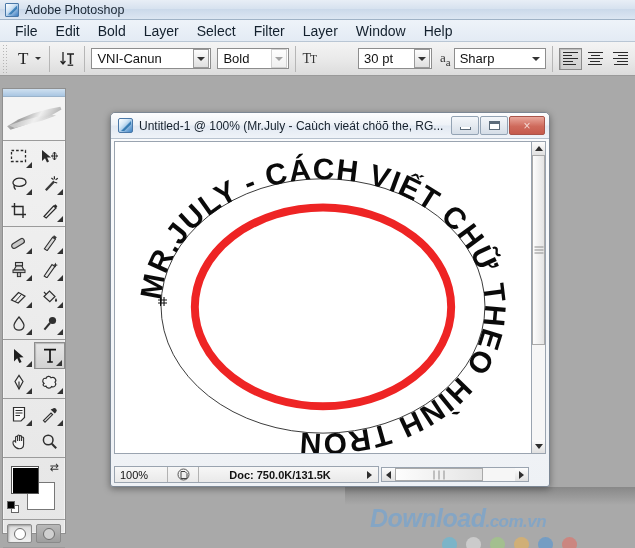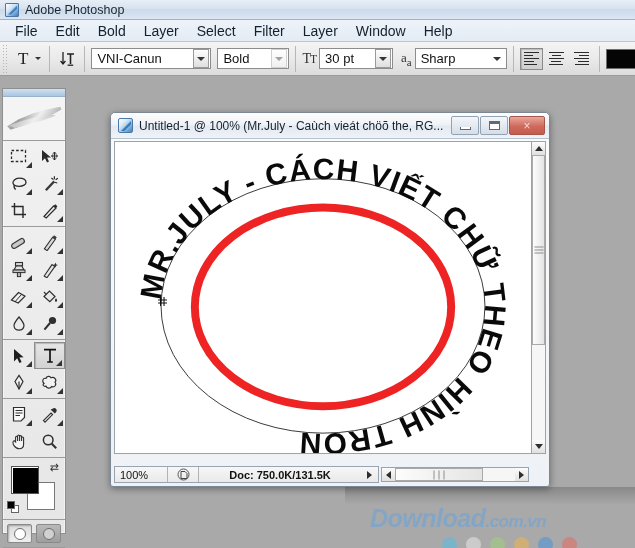--- a/index.html
+++ b/index.html
@@ -81,21 +81,21 @@
   .combo .val{ white-space:nowrap; overflow:hidden; }
   .combo .btn{
     width:16px;height:19px; margin:0 1px 0 3px;
     background:linear-gradient(to bottom,#fdfdfd,#dfdfdf);
     border:1px solid #9a9a9a;
     display:flex;align-items:center;justify-content:center; flex:0 0 auto;
   }
   .combo.plain .btn{ background:none;border:none; }
   #font-family-combo{ width:120px; }
   #font-style-combo{ width:72px; }
-  #font-size-combo{ width:74px; }
+  #font-size-combo{ width:74px;margin-left:39px; }
   #antialias-combo{ width:92px; }
 
   .size-ico{ font-family:"Liberation Serif",serif; font-size:14px; letter-spacing:-1px; color:#333; margin-right:3px; }
   .aa-ico{ font-family:"Liberation Serif",serif; font-size:13px; color:#333; margin-right:3px; }
 
   .align-group{ display:flex; gap:2px; flex:0 0 auto; }
   .align-btn{
     width:23px;height:22px; display:flex;align-items:center;justify-content:center;
     border:1px solid transparent;
   }

